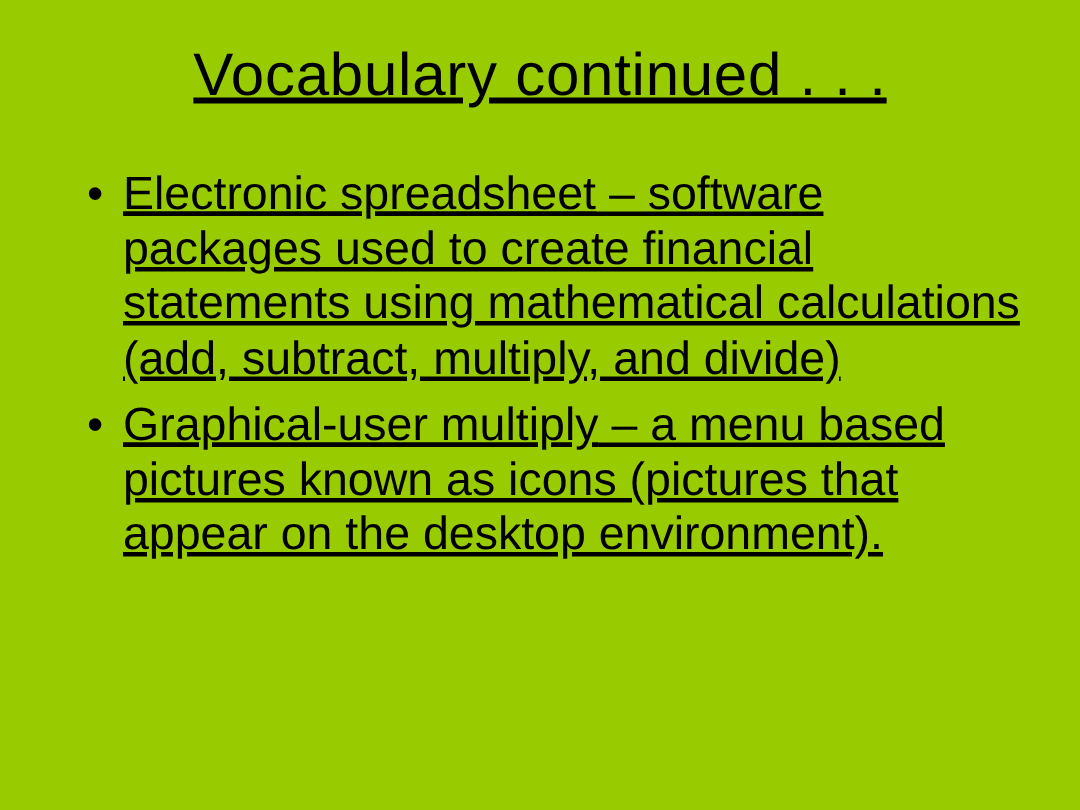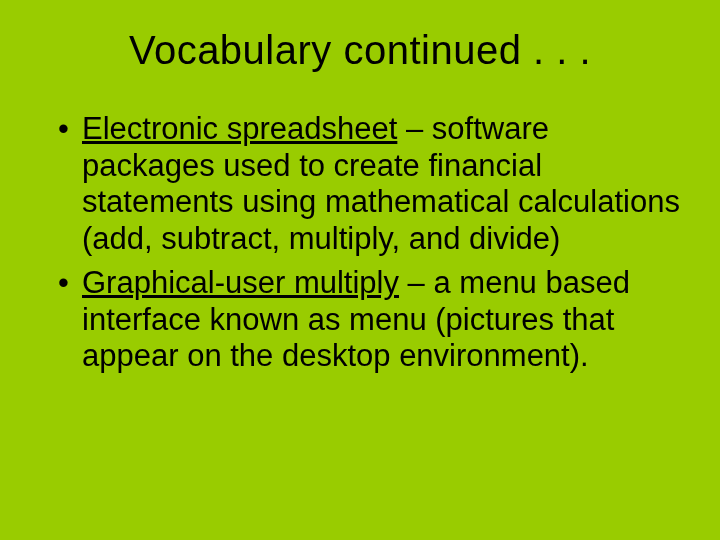--- a/index.html
+++ b/index.html
@@ -12,20 +12,21 @@
       height: 540px;
       background-color: #99cc00;
       font-family: Arial, Helvetica, sans-serif;
       color: #000000;
       overflow: hidden;
     }
     .slide {
       width: 100%;
       height: 100%;
       padding: 28px 40px 48px 40px;
+      text-decoration: underline;
     }
     .title {
       font-size: 40px;
       font-weight: normal;
       text-align: center;
       margin-bottom: 38px;
       letter-spacing: 0.5px;
     }
     .bullets {
       list-style: none;
@@ -52,16 +53,16 @@
 </head>
 <body>
 
 <div class="slide">
   <h1 class="title">Vocabulary continued . . .</h1>
   <ul class="bullets">
     <li>
       <span class="term">Electronic spreadsheet</span><span> – software packages used to create financial statements using mathematical calculations (add, subtract, multiply, and divide)</span>
     </li>
     <li>
-      <span class="term">Graphical-user multiply</span><span> – a menu based interface known as menu (pictures that appear on the desktop environment).</span>
+      <span class="term">Graphical-user multiply</span><span> – a menu based pictures known as icons (pictures that appear on the desktop environment).</span>
     </li>
   </ul>
 </div>
 
 </body></html>

